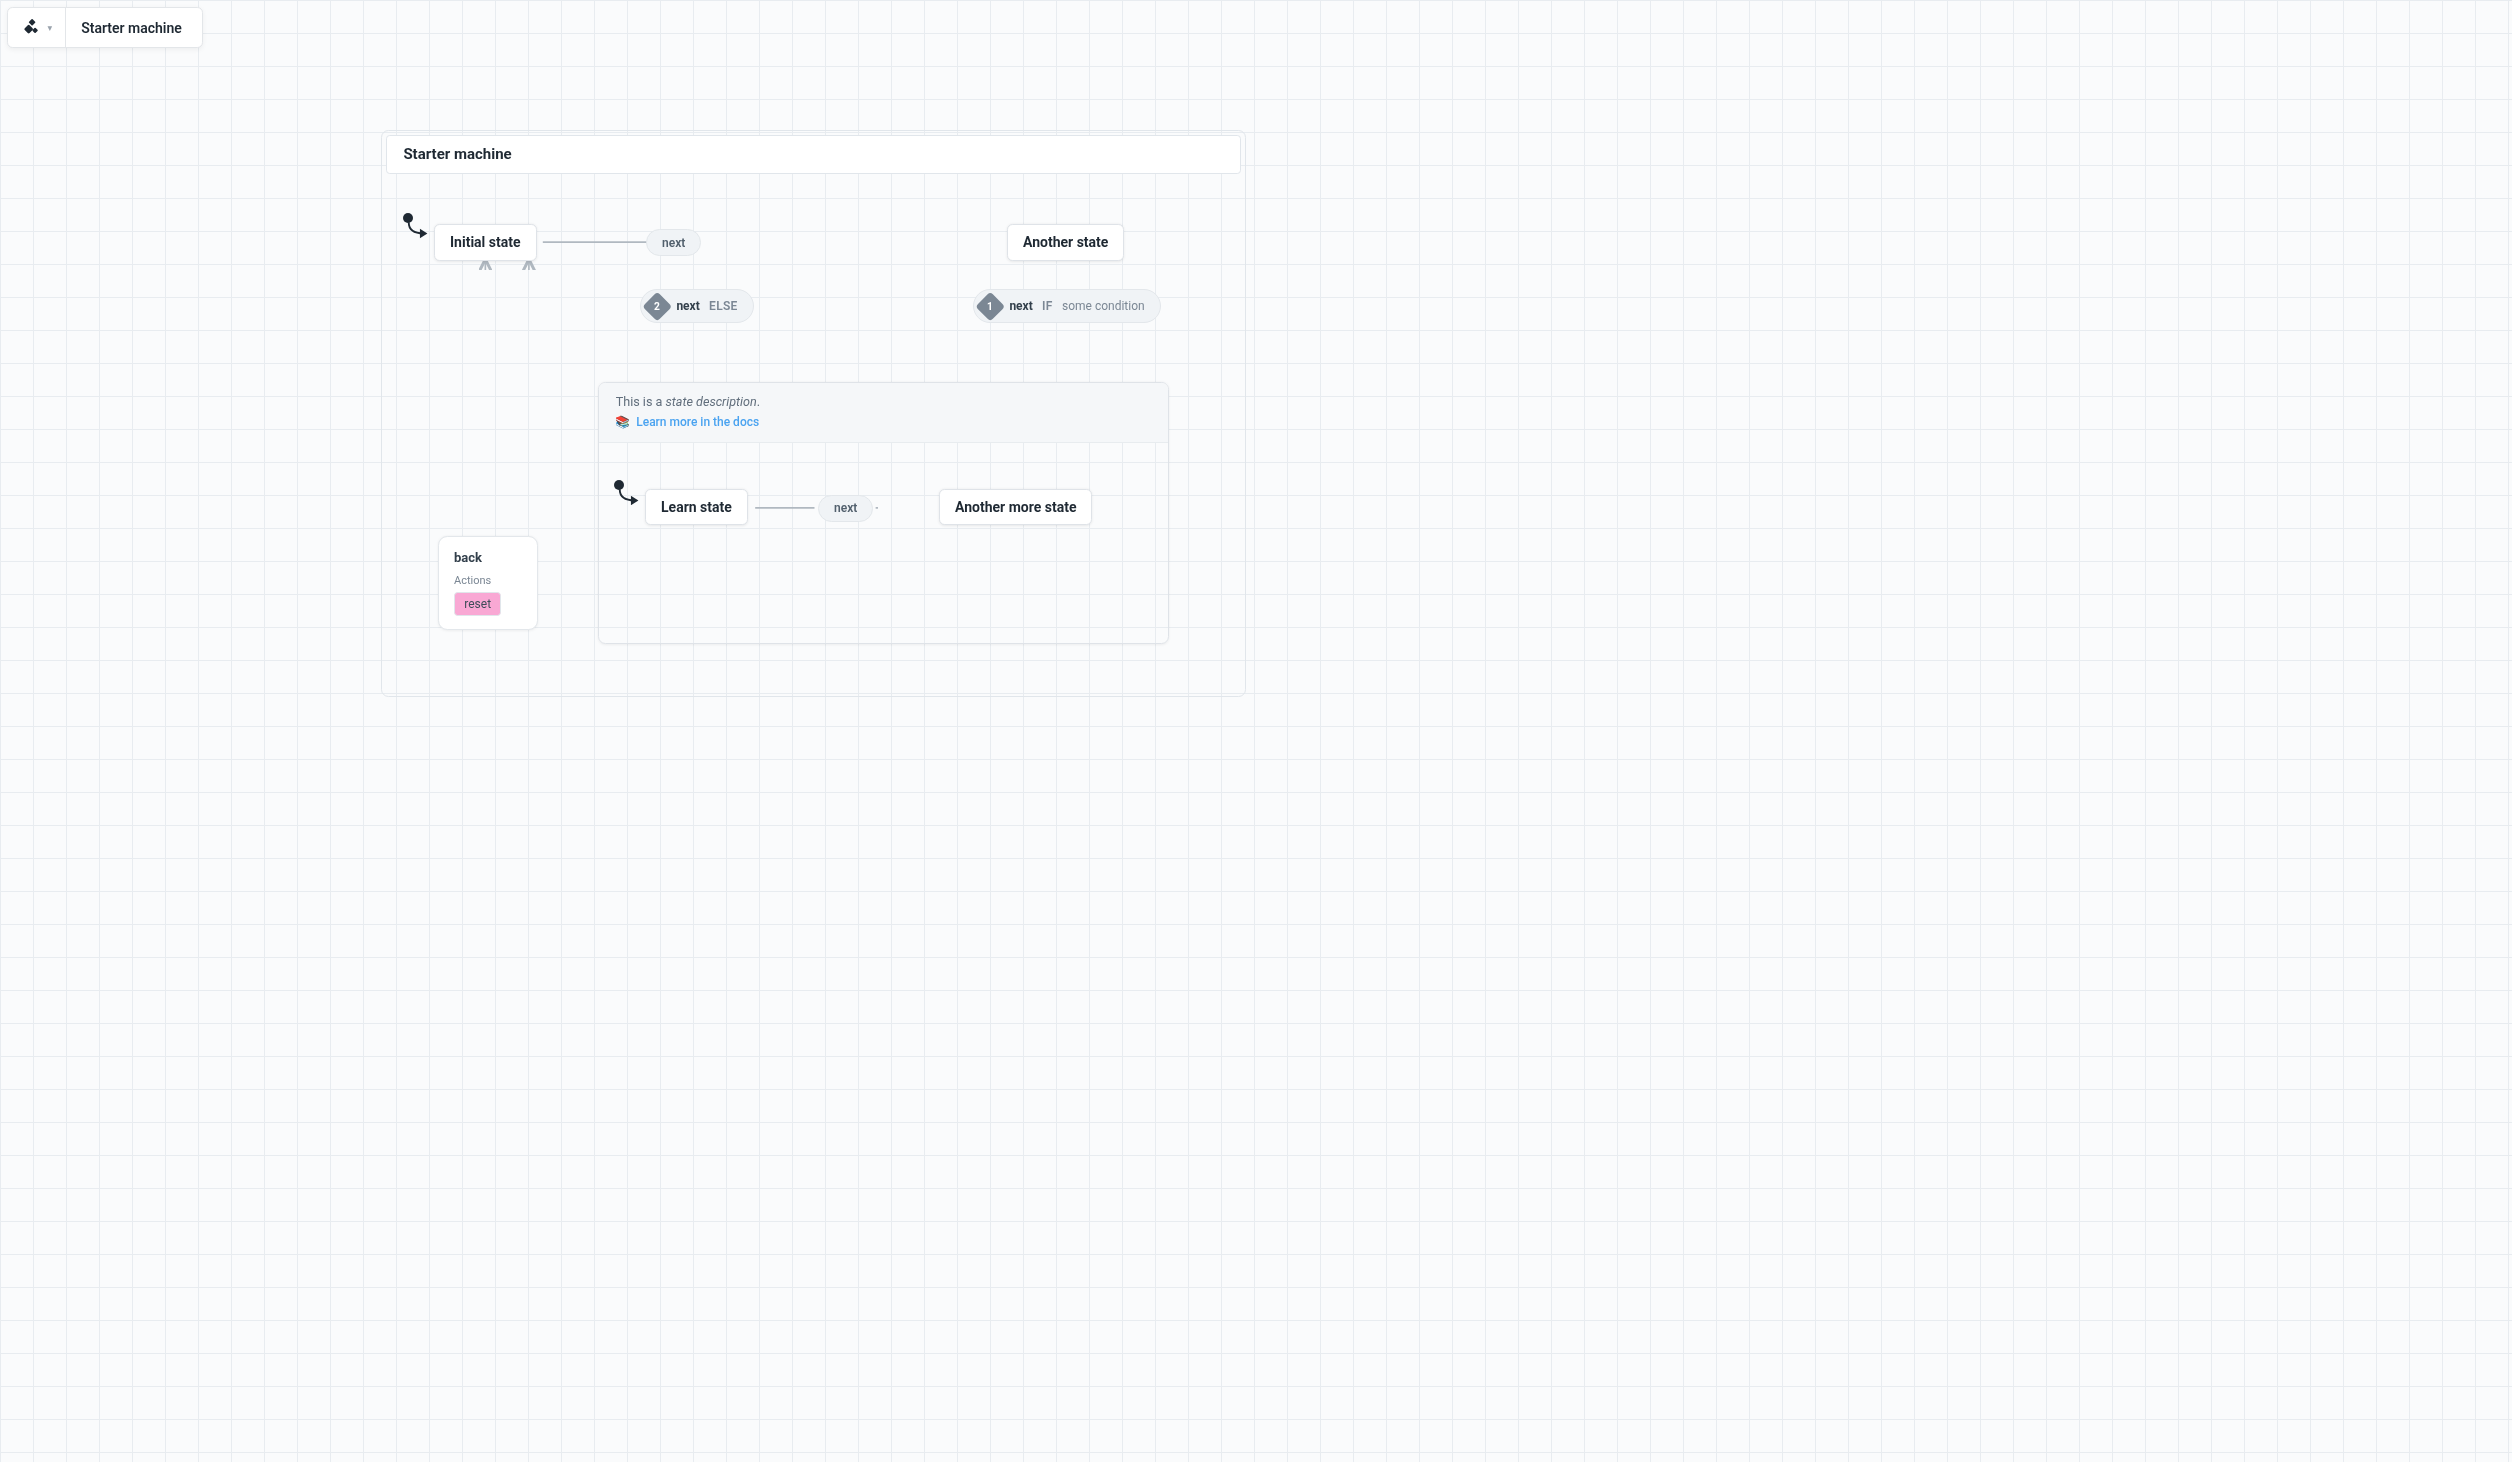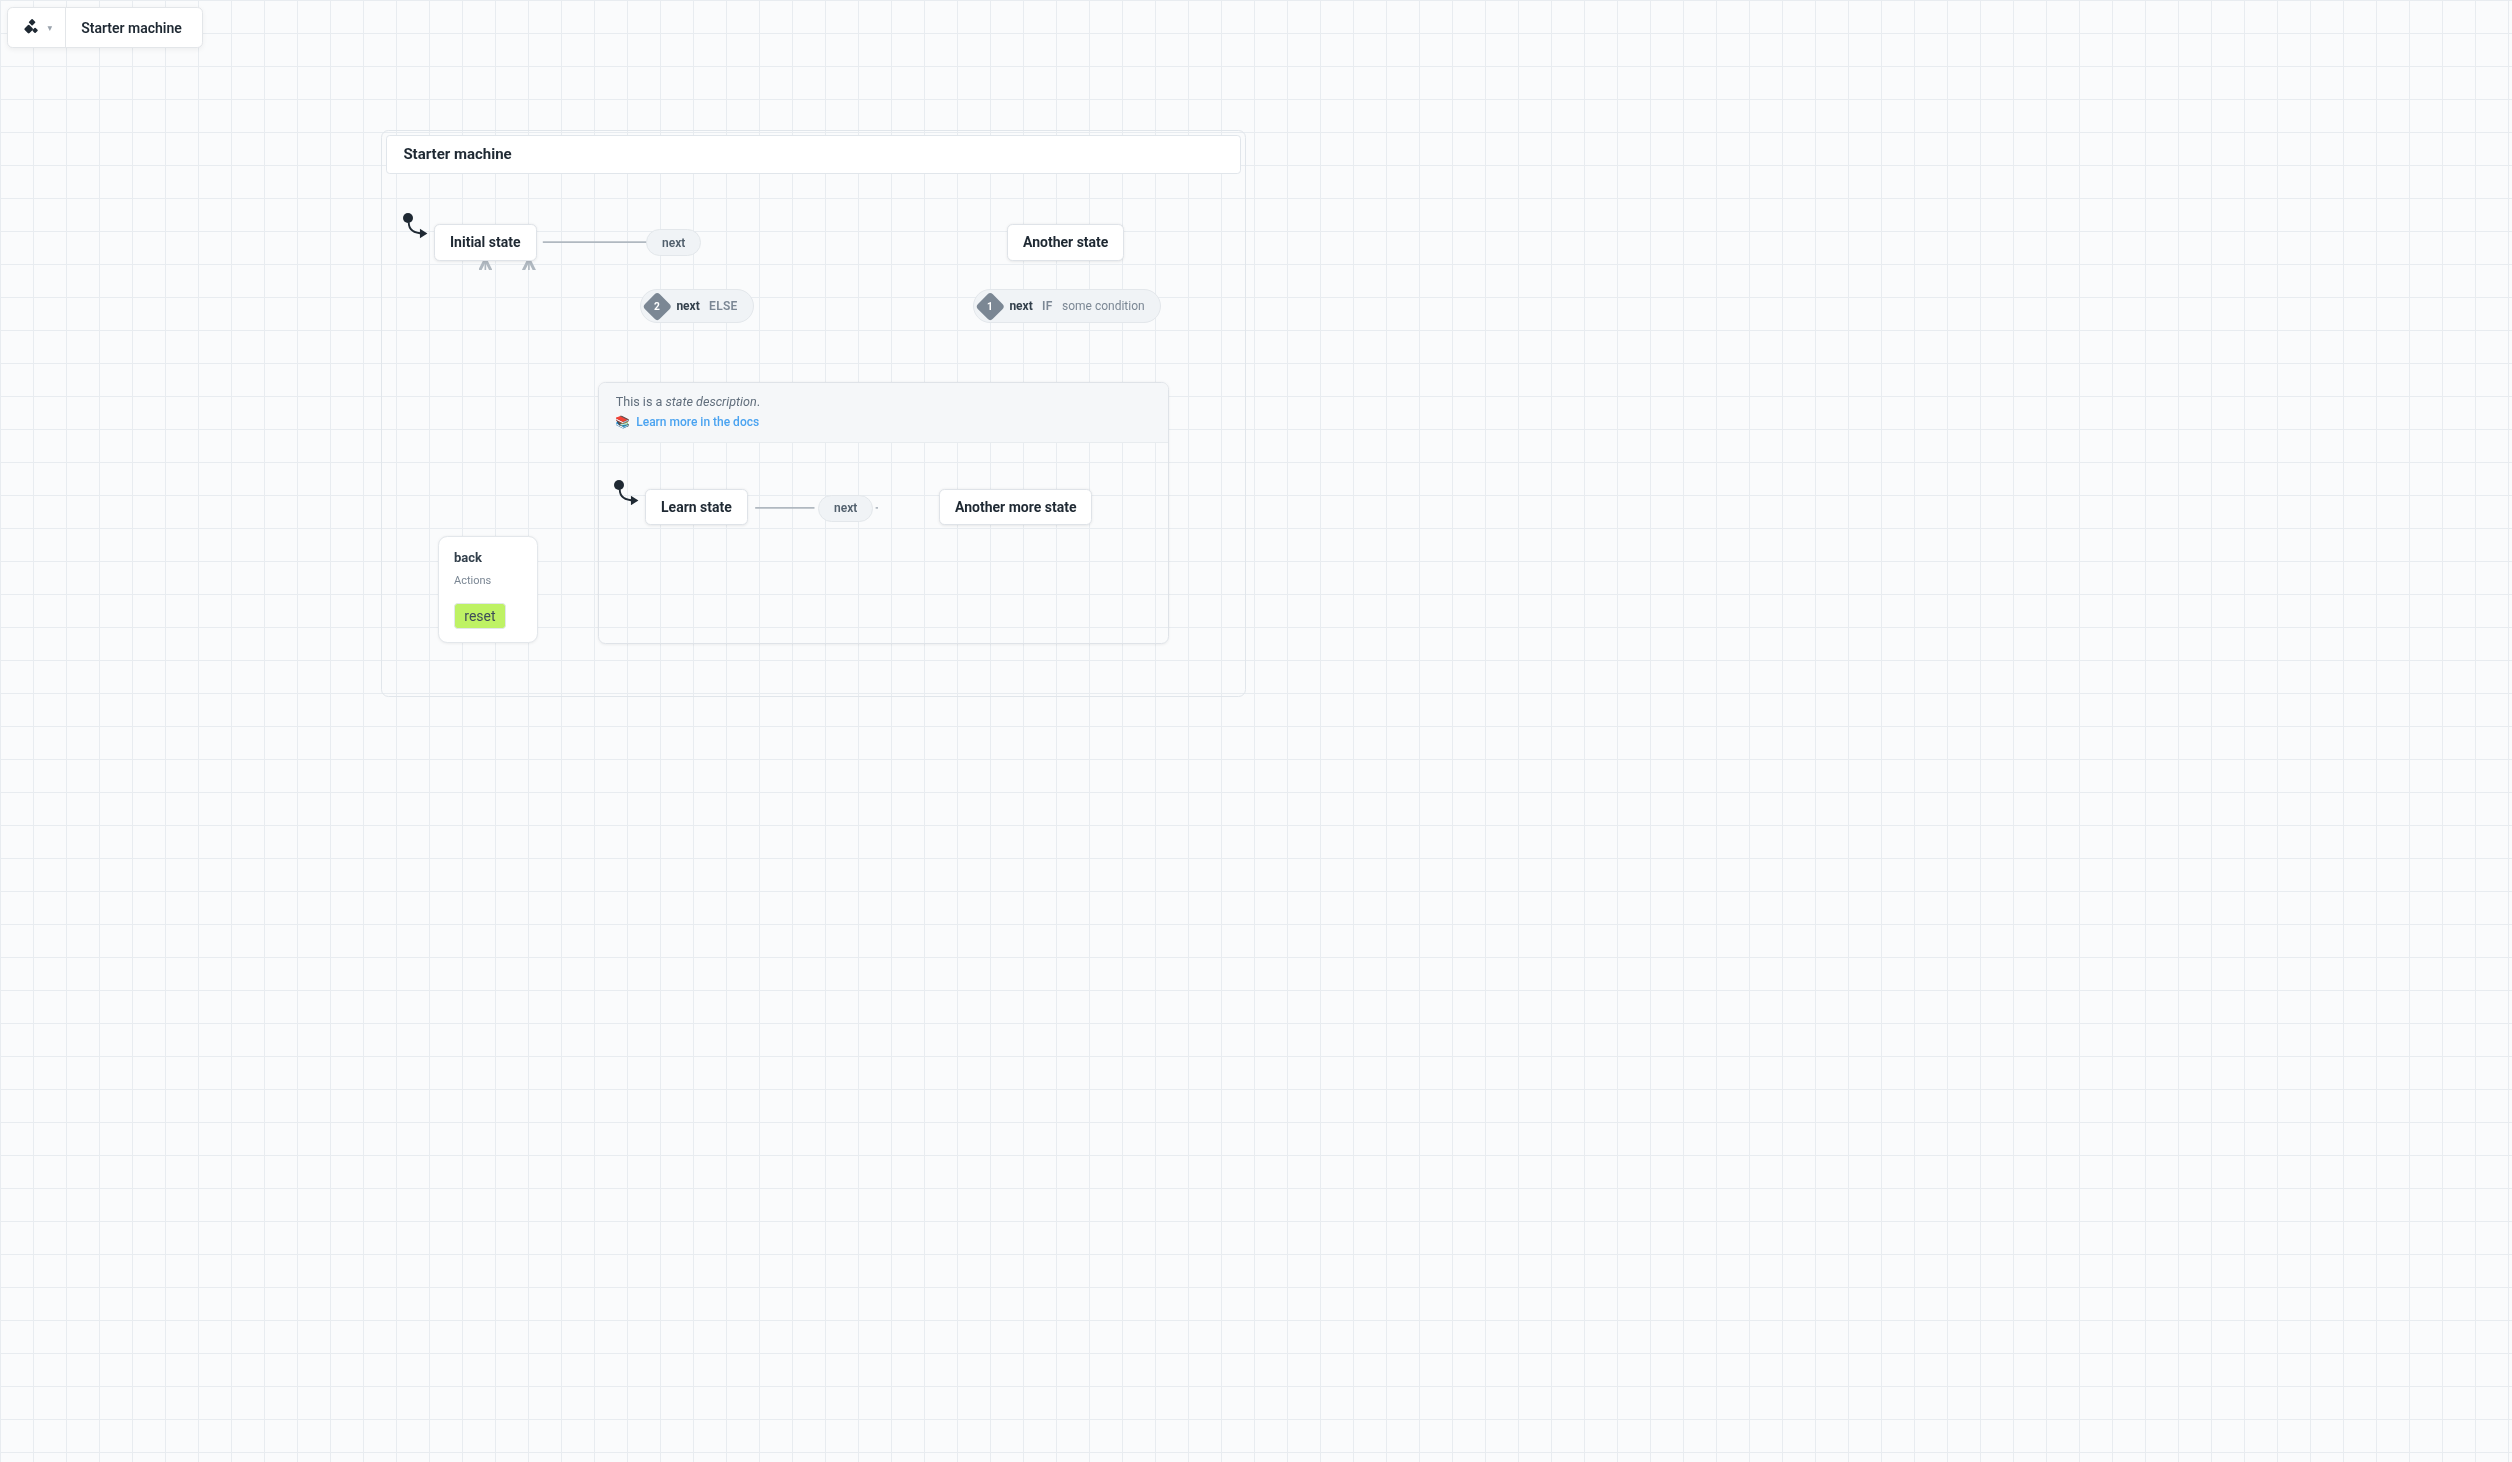--- a/index.html
+++ b/index.html
@@ -158,29 +158,29 @@
   }
   .action-card .ev {
     font-weight: 700;
     font-size: 13px;
     color: #323f4b;
     margin-bottom: 9.3px;
   }
   .action-card .lbl {
     font-size: 11px;
     color: #7b8794;
-    margin-bottom: 16px;
+    margin-bottom: 5px;
   }
   .action-card .action-tag {
     display: inline-block;
-    background: #bef264;
+    background: #f9a8d4;
     border: 0.9px solid #e1e6eb;
     border-radius: 3.7px;
     padding: 3.7px 9.3px;
-    font-size: 14px;
+    font-size: 12px;
     color: #3e4c59;
   }
 
   
   .parent-state {
     position: absolute;
     left: 216px;
     top: 251px;
     width: 571px;
     height: 262px;

